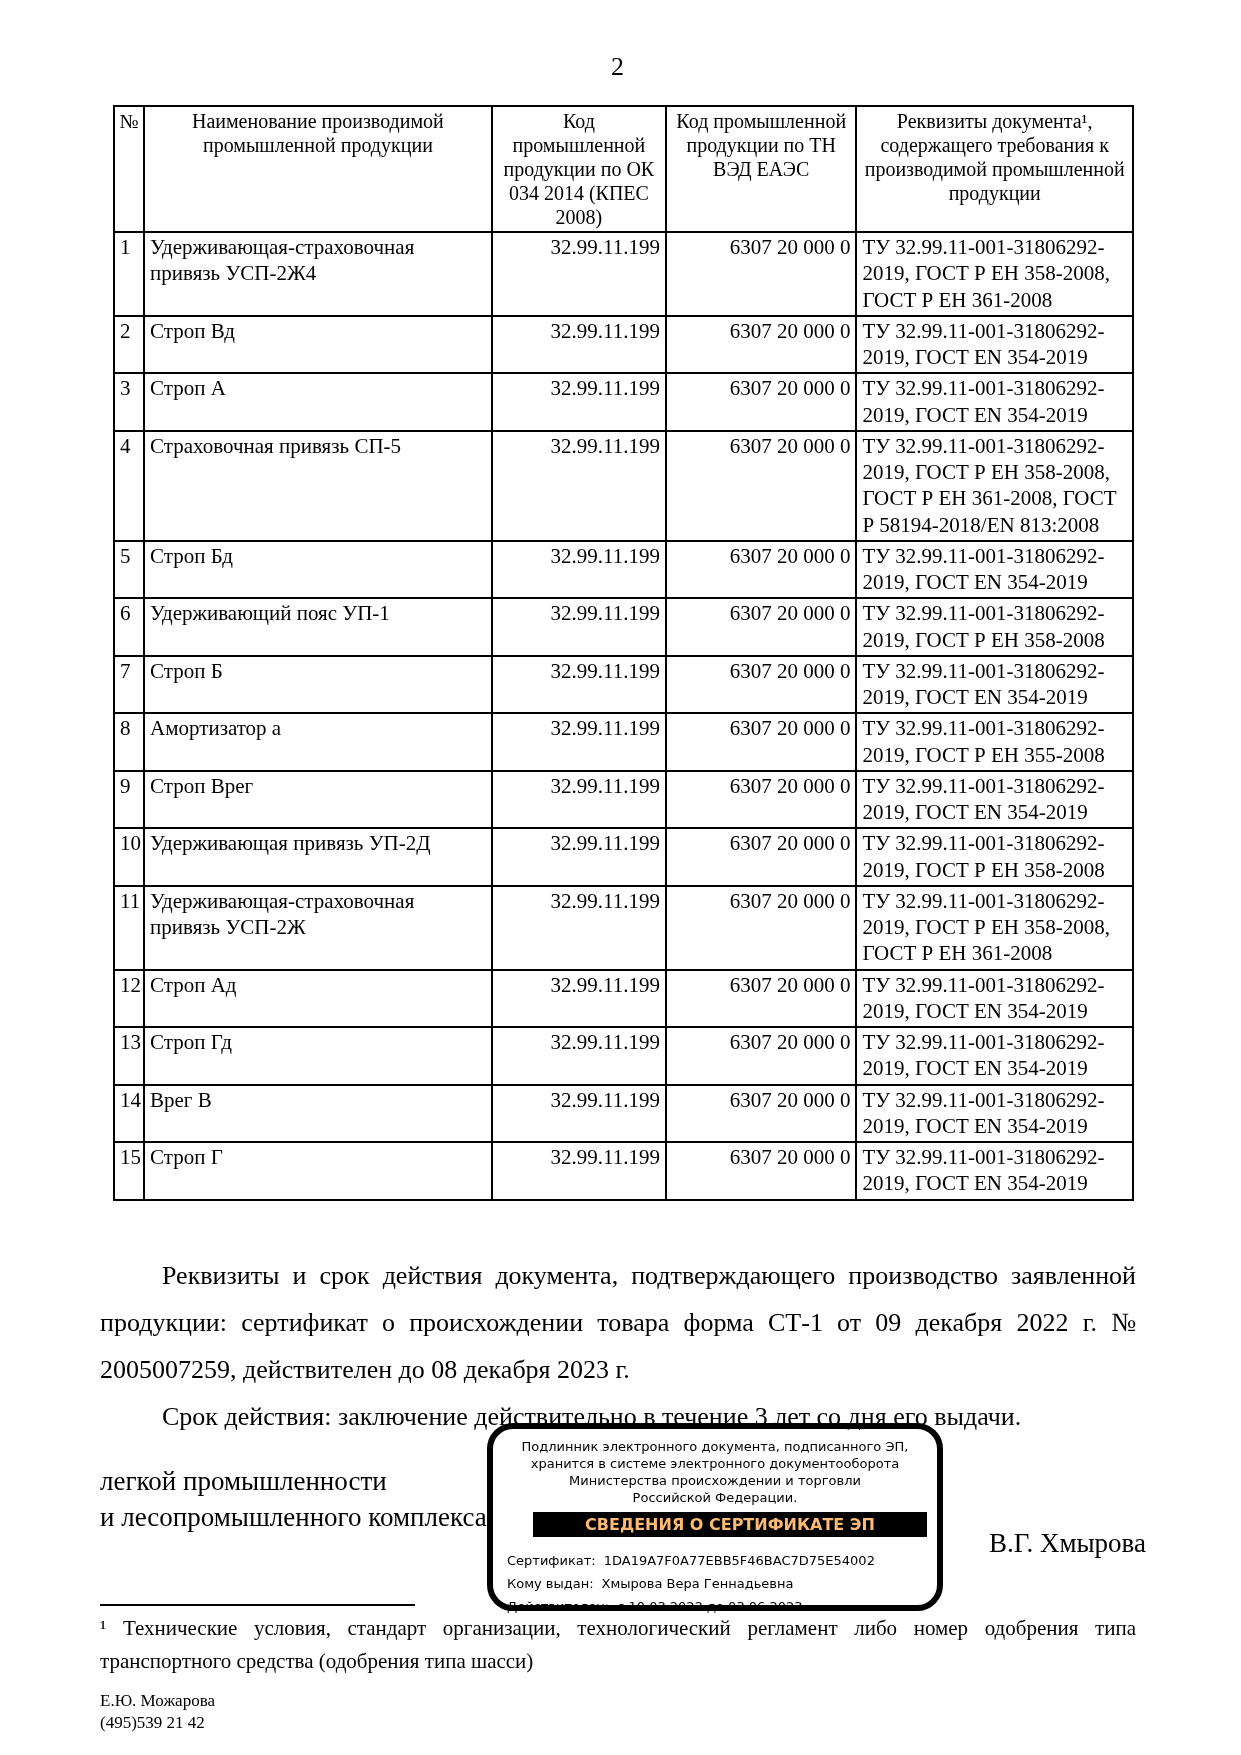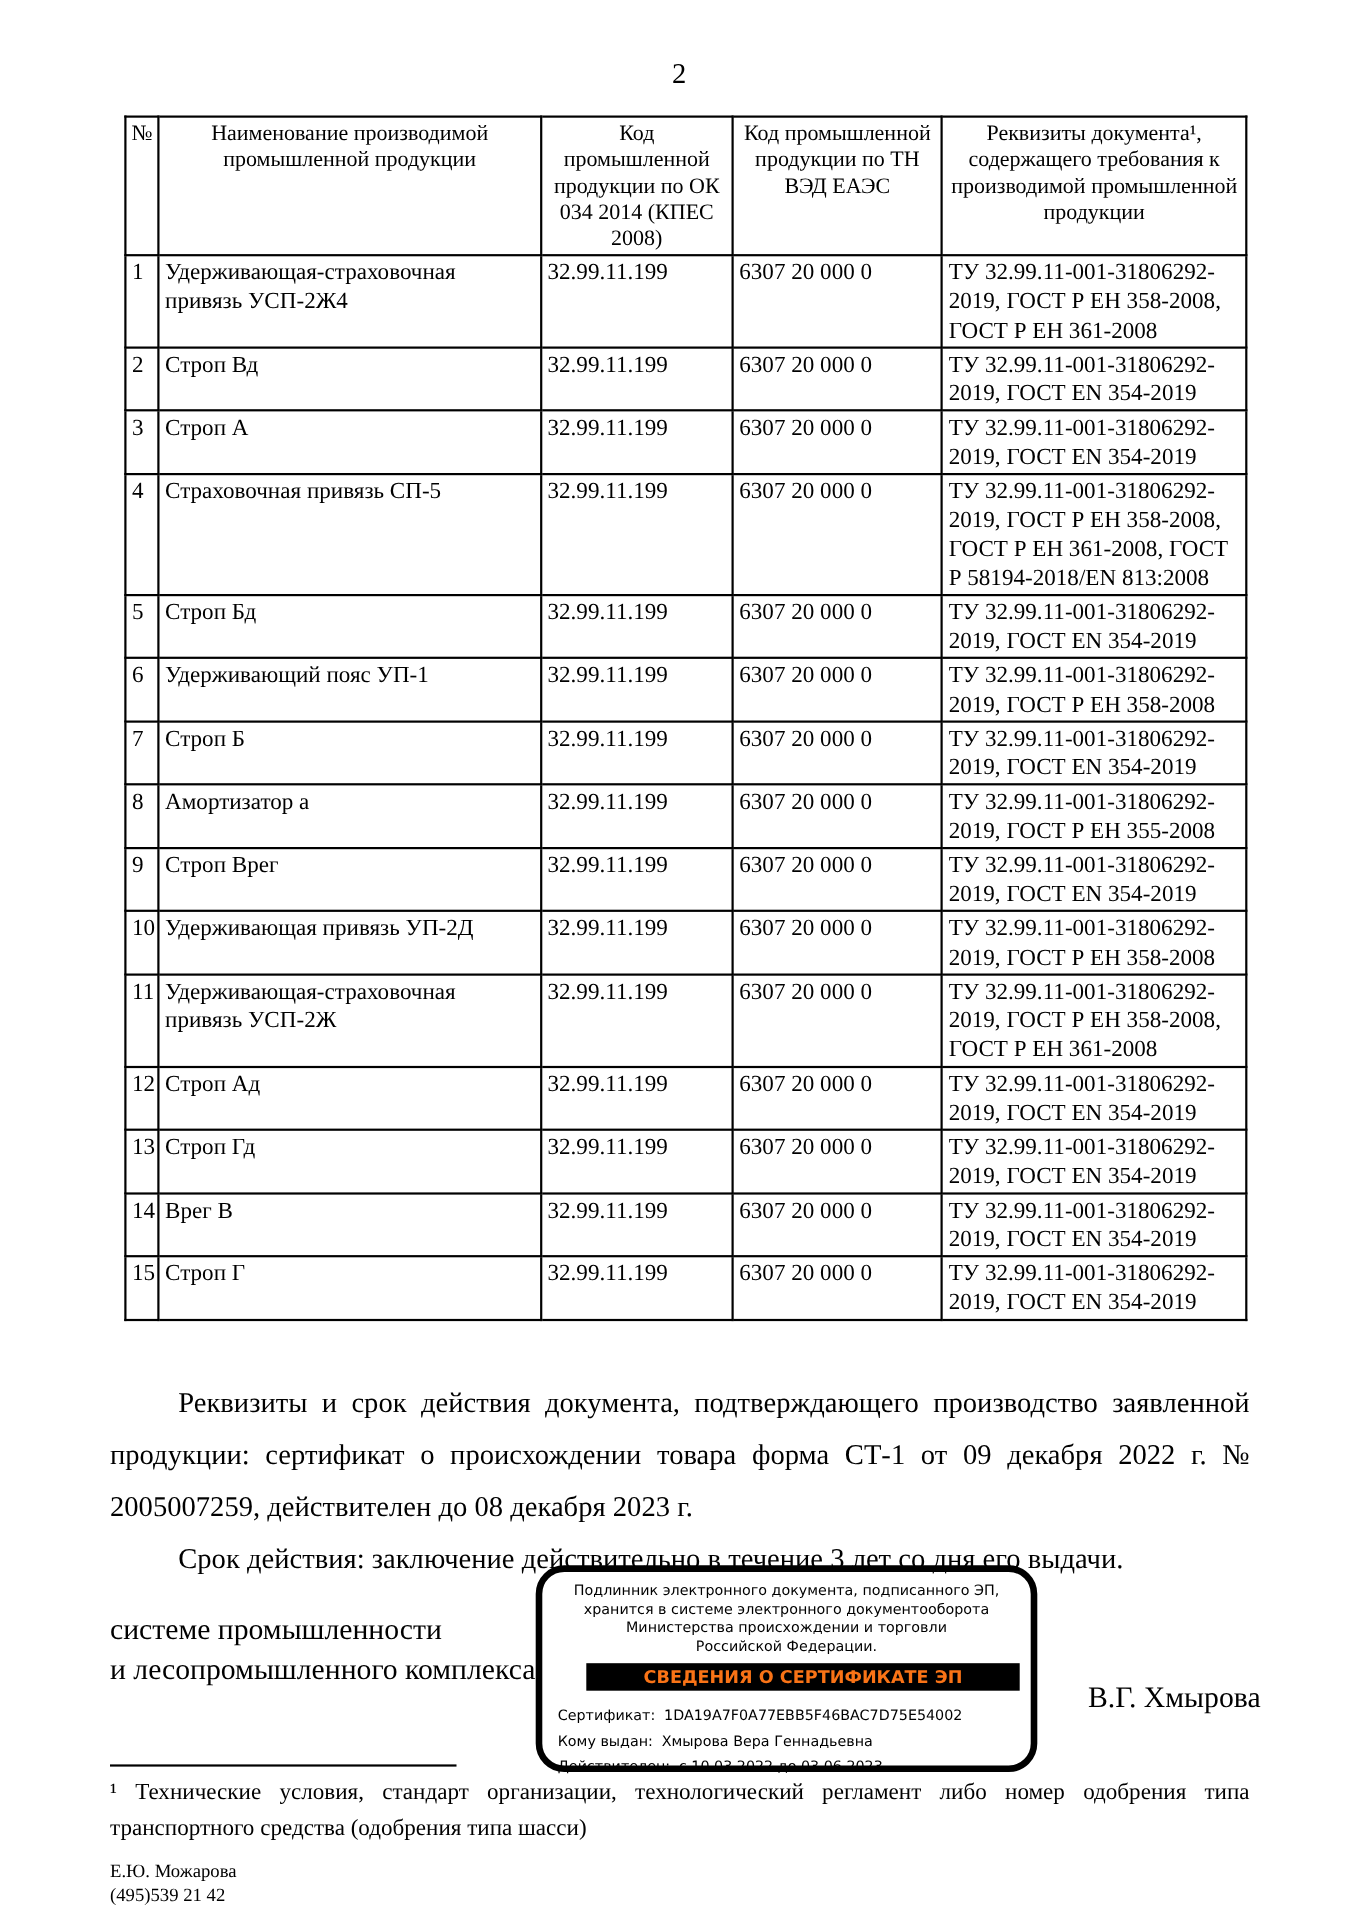--- a/index.html
+++ b/index.html
@@ -22,21 +22,21 @@
     border: 2px solid #000; vertical-align: top; overflow: hidden;
   }
   table.products th {
     font-weight: normal; font-size: 20px; line-height: 1.2;
     text-align: center; padding: 2px 4px;
   }
   table.products td {
     font-size: 21px; line-height: 1.25; padding: 1px 5px 2px;
   }
   td.c-num { padding: 1px 2px 2px; }
-  td.c-code, td.c-tnved { text-align: left; }
+  td.c-code, td.c-tnved { text-align: right; }
   td.c-tnved { white-space: nowrap; }
   .main-text {
     position: absolute; left: 100px; top: 1252px; width: 1036px;
     font-size: 26px; line-height: 47px; text-align: justify;
   }
   .main-text p { margin: 0; text-indent: 62px; }
   .signature-block {
     position: absolute; left: 100px; top: 1463px;
     font-size: 27px; line-height: 36px;
   }
@@ -206,34 +206,34 @@
       </tr>
   </tbody>
 </table>
 
 <div class="main-text">
   <p>Реквизиты и срок действия документа, подтверждающего производство заявленной продукции: сертификат о происхождении товара форма СТ-1 от 09 декабря 2022 г. № 2005007259, действителен до 08 декабря 2023 г.</p>
   <p>Срок действия: заключение действительно в течение 3 лет со дня его выдачи.</p>
 </div>
 
 <div class="signature-block">
-  <div>системе промышленности</div>
+  <div>легкой промышленности</div>
   <div>и лесопромышленного комплекса</div>
 </div>
 
 <div class="signee-name">В.Г. Хмырова</div>
 
 <div class="stamp" style="border-color: rgb(0, 0, 0);">
   <div class="stamp-head">
     <div>Подлинник электронного документа, подписанного ЭП,</div>
     <div>хранится в системе электронного документооборота</div>
     <div>Министерства происхождении и торговли</div>
     <div>Российской Федерации.</div>
   </div>
-  <div class="stamp-bar" style="background: rgb(0, 0, 0); color: #f97316; margin-left: 40px;">СВЕДЕНИЯ О СЕРТИФИКАТЕ ЭП</div>
+  <div class="stamp-bar" style="background: rgb(0, 0, 0); color: #fdba74; margin-left: 40px;">СВЕДЕНИЯ О СЕРТИФИКАТЕ ЭП</div>
   <div class="stamp-info">
     <div><span class="lbl">Сертификат:</span><span>1DA19A7F0A77EBB5F46BAC7D75E54002</span></div>
     <div><span class="lbl">Кому выдан:</span><span>Хмырова Вера Геннадьевна</span></div>
     <div><span class="lbl">Действителен:</span><span>с 10.03.2022 до 03.06.2023</span></div>
   </div>
 </div>
 
 <div class="footnote-rule"></div>
 <div class="footnote">¹ Технические условия, стандарт организации, технологический регламент либо номер одобрения типа транспортного средства (одобрения типа шасси)</div>
 

